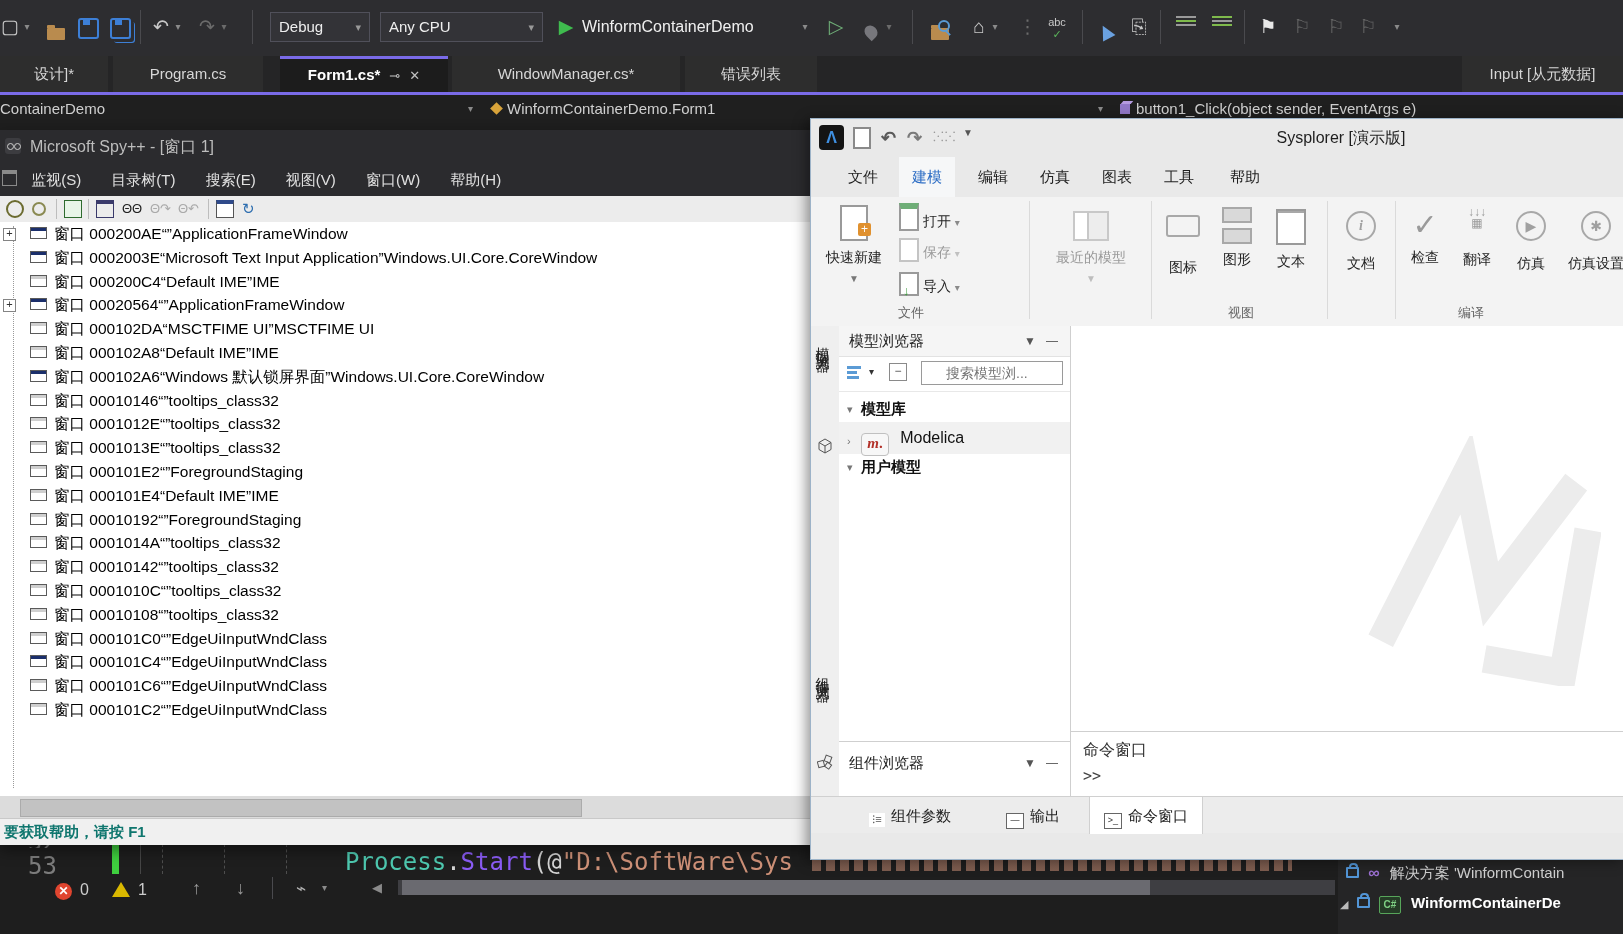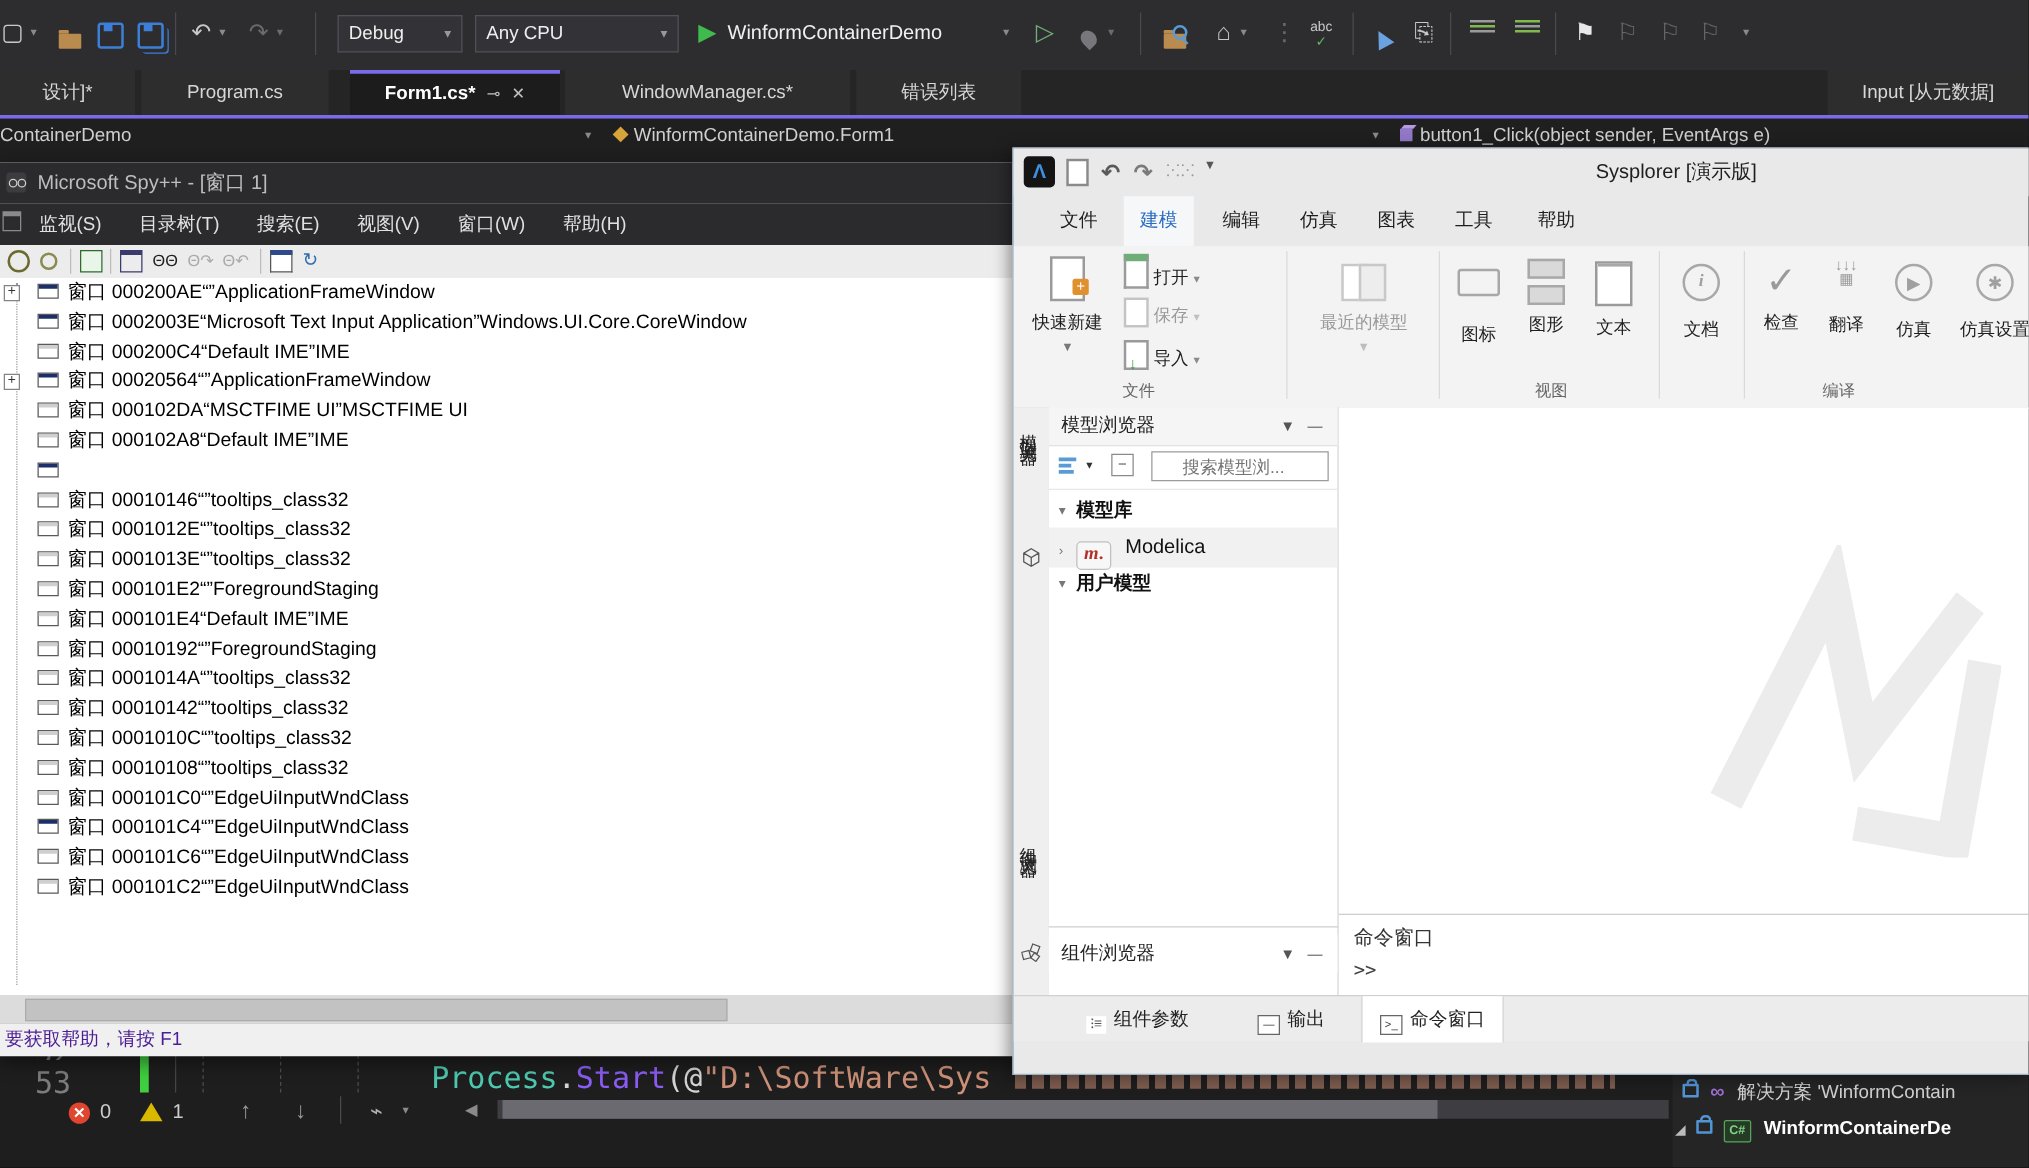--- a/index.html
+++ b/index.html
@@ -66,21 +66,21 @@
   #spy-tree{position:absolute;left:0;top:92px;width:100%;height:574px;background:#fff;overflow:hidden;}
   #spy-treeline{position:absolute;left:13px;top:4px;width:0;height:562px;border-left:1px dotted #9a9a9a;}
   .sp-row{position:relative;height:23.8px;line-height:23.8px;white-space:nowrap;padding-left:30px;color:#000;font-size:15.5px;}
   .sp-exp{position:absolute;left:3px;top:6px;width:11px;height:11px;border:1px solid #848484;background:#fff;line-height:9px;text-align:center;font-size:11px;color:#333;}
   .sp-wicon{position:absolute;left:30px;top:5px;width:17px;height:12px;border:1px solid #5a5a5a;background:#fff;box-sizing:border-box;}
   .sp-wicon:before{content:"";position:absolute;left:0;top:0;width:100%;height:3px;background:#cfcfcf;}
   .sp-wicon.filled:before{background:#1b2f6b;}
   .sp-label{margin-left:24px;}
   #spy-hscroll{position:absolute;left:0;top:666px;width:100%;height:22px;background:#dcdcdc;}
   #spy-hthumb{position:absolute;left:20px;top:3px;width:560px;height:16px;background:#c2c2c2;border:1px solid #ababab;}
-  #spy-status{position:absolute;left:0;top:688px;width:100%;height:26px;background:#f0f0f0;color:#4c1d95;font-size:15px;line-height:26px;border-top:1px solid #c9c9c9;}
+  #spy-status{position:absolute;left:0;top:688px;width:100%;height:26px;background:#f0f0f0;color:#0f766e;font-size:15px;line-height:26px;border-top:1px solid #c9c9c9;font-weight:bold;}
   
   #sys{left:810px;top:118px;width:813px;height:740px;background:#e9e9e9;border:1px solid #9db3c8;box-sizing:content-box;box-shadow:-4px 2px 12px rgba(0,0,0,.4);}
   #sys-title{position:absolute;left:0;top:0;width:100%;height:38px;background:#e9e9e9;}
   #sys-logo{position:absolute;left:8px;top:6px;width:25px;height:25px;background:#141414;border-radius:4px;color:#3f8fe0;text-align:center;line-height:25px;font-weight:bold;font-size:16px;}
   .qat{position:absolute;top:8px;color:#5a5a5a;font-size:18px;}
   #sys-title-text{position:absolute;left:1180px;width:320px;top:0;height:38px;line-height:38px;text-align:center;color:#1e1e1e;font-size:16px;margin-left:-810px;}
   #sys-tabs{position:absolute;left:0;top:38px;width:100%;height:40px;}
   .sytab{position:absolute;top:0;height:40px;line-height:40px;text-align:center;color:#1e1e1e;font-size:15px;}
   .sytab.active{color:#2b6cc4;background:#f6f7f8;}
   #sys-ribbon{position:absolute;left:0;top:78px;width:100%;height:129px;background:#f3f3f3;border-bottom:1px solid #d5d5d5;}
@@ -262,21 +262,21 @@
       <span class="spt" style="left:242px;color:#2f6fb0;font-size:15px;line-height:18px">↻</span>
     </div>
     <div id="spy-tree">
       <div id="spy-treeline"></div>
     <div class="sp-row"><span class="sp-exp">+</span><span class="sp-wicon filled"></span><span class="sp-label">窗口 000200AE“”ApplicationFrameWindow</span></div>
         <div class="sp-row"><span class="sp-wicon filled"></span><span class="sp-label">窗口 0002003E“Microsoft Text Input Application”Windows.UI.Core.CoreWindow</span></div>
         <div class="sp-row"><span class="sp-wicon"></span><span class="sp-label">窗口 000200C4“Default IME”IME</span></div>
         <div class="sp-row"><span class="sp-exp">+</span><span class="sp-wicon filled"></span><span class="sp-label">窗口 00020564“”ApplicationFrameWindow</span></div>
         <div class="sp-row"><span class="sp-wicon"></span><span class="sp-label">窗口 000102DA“MSCTFIME UI”MSCTFIME UI</span></div>
         <div class="sp-row"><span class="sp-wicon"></span><span class="sp-label">窗口 000102A8“Default IME”IME</span></div>
-        <div class="sp-row"><span class="sp-wicon filled"></span></div>
+        <div class="sp-row"><span class="sp-wicon filled"></span><span class="sp-label">窗口 000102A6“Windows 默认锁屏界面”Windows.UI.Core.CoreWindow</span></div>
         <div class="sp-row"><span class="sp-wicon"></span><span class="sp-label">窗口 00010146“”tooltips_class32</span></div>
         <div class="sp-row"><span class="sp-wicon"></span><span class="sp-label">窗口 0001012E“”tooltips_class32</span></div>
         <div class="sp-row"><span class="sp-wicon"></span><span class="sp-label">窗口 0001013E“”tooltips_class32</span></div>
         <div class="sp-row"><span class="sp-wicon"></span><span class="sp-label">窗口 000101E2“”ForegroundStaging</span></div>
         <div class="sp-row"><span class="sp-wicon"></span><span class="sp-label">窗口 000101E4“Default IME”IME</span></div>
         <div class="sp-row"><span class="sp-wicon"></span><span class="sp-label">窗口 00010192“”ForegroundStaging</span></div>
         <div class="sp-row"><span class="sp-wicon"></span><span class="sp-label">窗口 0001014A“”tooltips_class32</span></div>
         <div class="sp-row"><span class="sp-wicon"></span><span class="sp-label">窗口 00010142“”tooltips_class32</span></div>
         <div class="sp-row"><span class="sp-wicon"></span><span class="sp-label">窗口 0001010C“”tooltips_class32</span></div>
         <div class="sp-row"><span class="sp-wicon"></span><span class="sp-label">窗口 00010108“”tooltips_class32</span></div>

